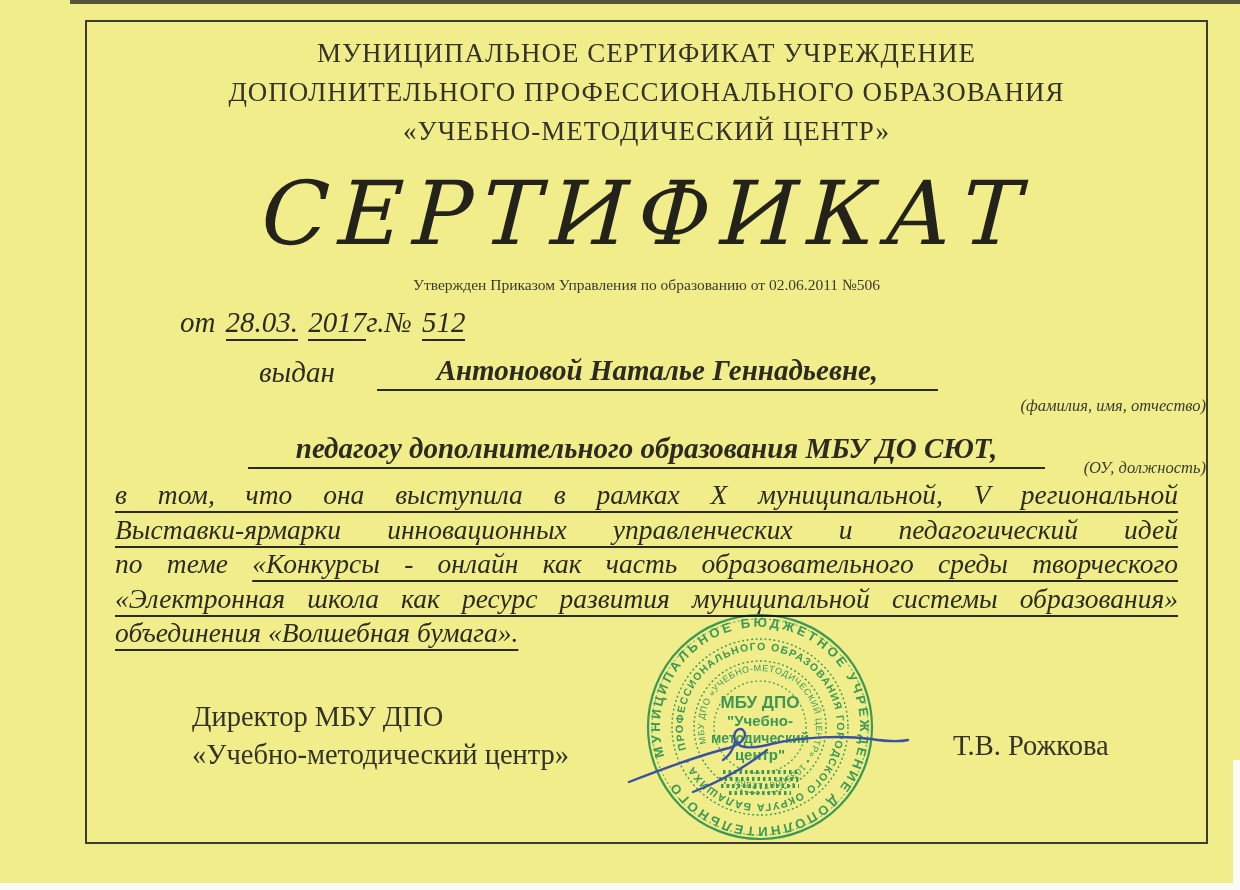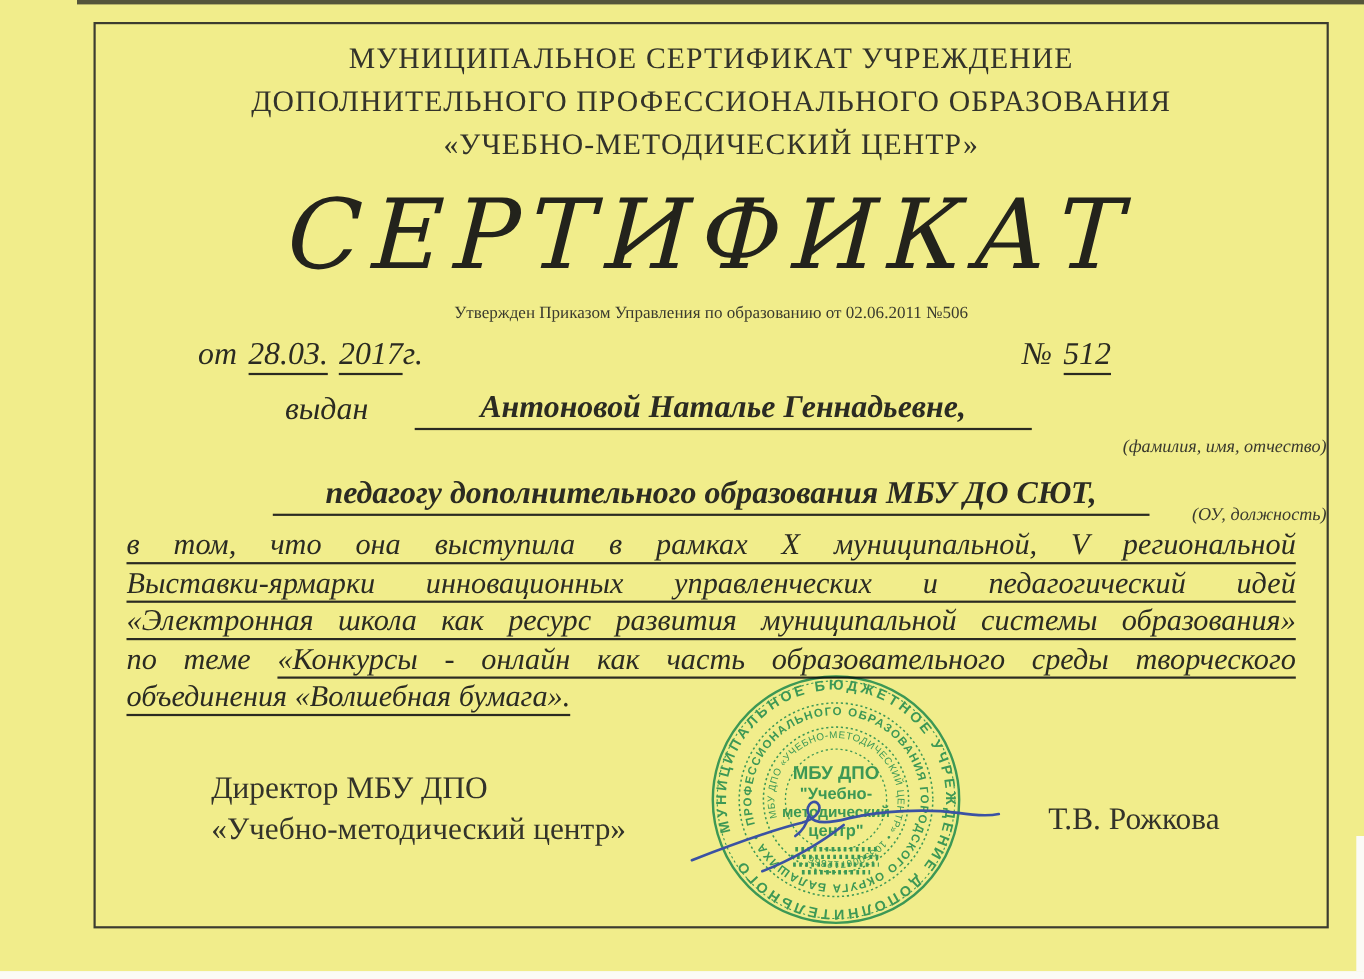--- a/index.html
+++ b/index.html
@@ -44,21 +44,21 @@
     color:#23231c;
     transform:skewX(-3deg);
   }
   .approval{
     position:absolute;left:0;top:254px;width:100%;
     text-align:center;font-size:15.5px;color:#3a3a2e;
   }
   
   .meta-row{
     position:absolute;left:0;top:284px;width:100%;
-    display:flex;justify-content:space-between;
+    display:flex;justify-content:flex-start;
     font-style:italic;font-size:29px;
   }
   .date{margin-left:93px;}
   .number{margin-right:196px;}
   .sp{margin-left:.35em;}
   .u{border-bottom:2px solid #2b2b22;padding-bottom:1px;}
   
   .issued-row{
     position:absolute;left:0;top:332px;width:100%;
     display:flex;align-items:center;
@@ -156,22 +156,22 @@
   <div class="caption c1">(фамилия, имя, отчество)</div>
 
   <div class="pos-row">
     <span class="pos-line">педагогу дополнительного образования МБУ ДО СЮТ,</span>
   </div>
   <div class="caption c2">(ОУ, должность)</div>
 
   <div class="body-lines">
     <div class="bline"><span></span><span class="bu">в том, что она выступила в рамках X муниципальной, V региональной</span></div>
     <div class="bline"><span></span><span class="bu">Выставки-ярмарки инновационных управленческих и педагогический идей</span></div>
+    <div class="bline"><span>по теме </span><span class="bu">«Конкурсы - онлайн как часть образовательного среды творческого</span></div>
     <div class="bline"><span></span><span class="bu">«Электронная школа как ресурс развития муниципальной системы образования»</span></div>
-    <div class="bline"><span>по теме </span><span class="bu">«Конкурсы - онлайн как часть образовательного среды творческого</span></div>
     <div class="bline last"><span></span><span class="bu">объединения «Волшебная бумага».</span></div>
   </div>
 
   <div class="director">
     <div>Директор МБУ ДПО</div>
     <div>«Учебно-методический центр»</div>
   </div>
 
   <div class="signer">Т.В. Рожкова</div>
 

